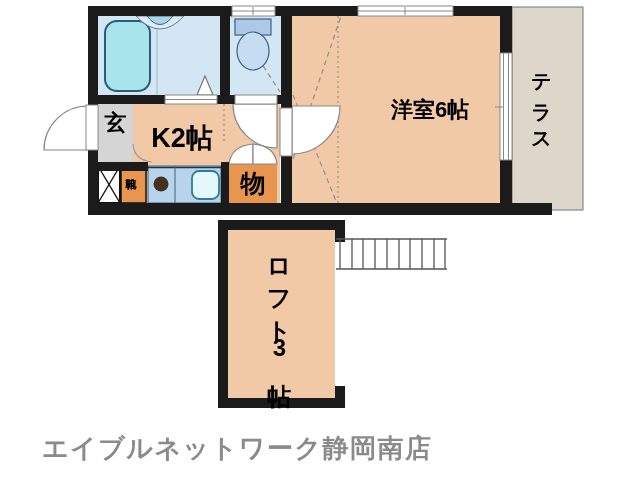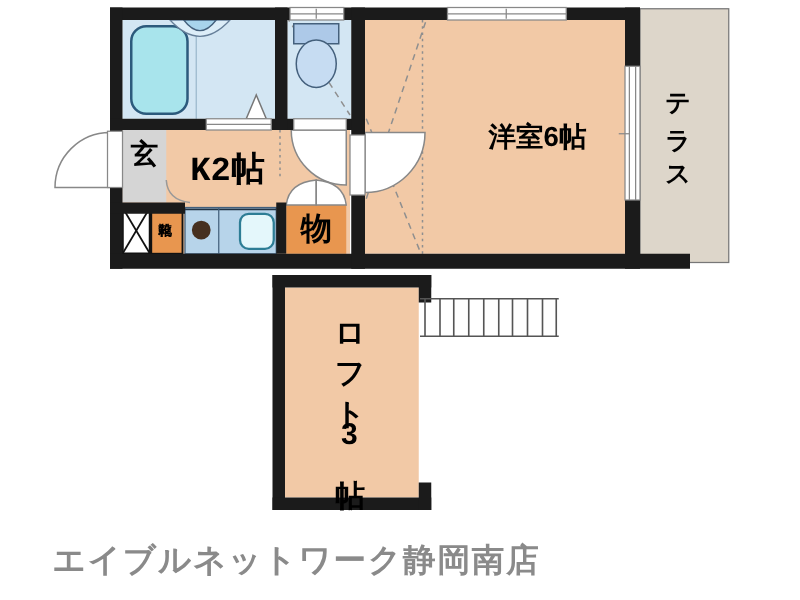--- a/index.html
+++ b/index.html
@@ -8,21 +8,21 @@
     --c-closet_orange:#e8964f; --c-entrance_gray:#d5d5d5; --c-terrace_beige:#ddd6ca;
     --c-dash_gray:#8f8f8f; --c-brand_gray:#8a8a8a;
   }
   html,body{margin:0;padding:0;}
   body{width:640px;height:480px;background:#ffffff;position:relative;overflow:hidden;
        font-family:"Liberation Sans","DejaVu Sans",sans-serif;}
   #plan-svg{position:absolute;left:0;top:0;}
   .label{position:absolute;color:#000;font-weight:bold;line-height:1;white-space:nowrap;}
   .vtext{writing-mode:vertical-rl;text-orientation:upright;}
   .lbl-entrance{left:98px;top:112px;width:35px;text-align:center;font-size:22px;}
-  .lbl-kitchen{left:132px;top:125px;width:100px;text-align:center;font-size:27px;font-family:Liberation Mono, monospace;}
+  .lbl-kitchen{left:132px;top:125px;width:100px;text-align:center;font-size:27px;}
   .lbl-storage{left:229px;top:171px;width:48px;text-align:center;font-size:25px;}
   .lbl-shoebox{left:125px;top:169px;font-size:11px;letter-spacing:1px;}
   .lbl-room{left:330px;top:99px;width:200px;text-align:center;font-size:22px;}
   .lbl-terrace{left:532px;top:61px;font-size:20px;letter-spacing:6px;font-weight:bold;}
   .lbl-loft{left:267px;top:243px;font-size:24px;letter-spacing:3px;}
   .brand{position:absolute;left:42px;top:431px;font-size:26px;font-weight:bold;
          color:var(--c-brand_gray);letter-spacing:1.5px;}
 </style>
 </head>
 <body>

